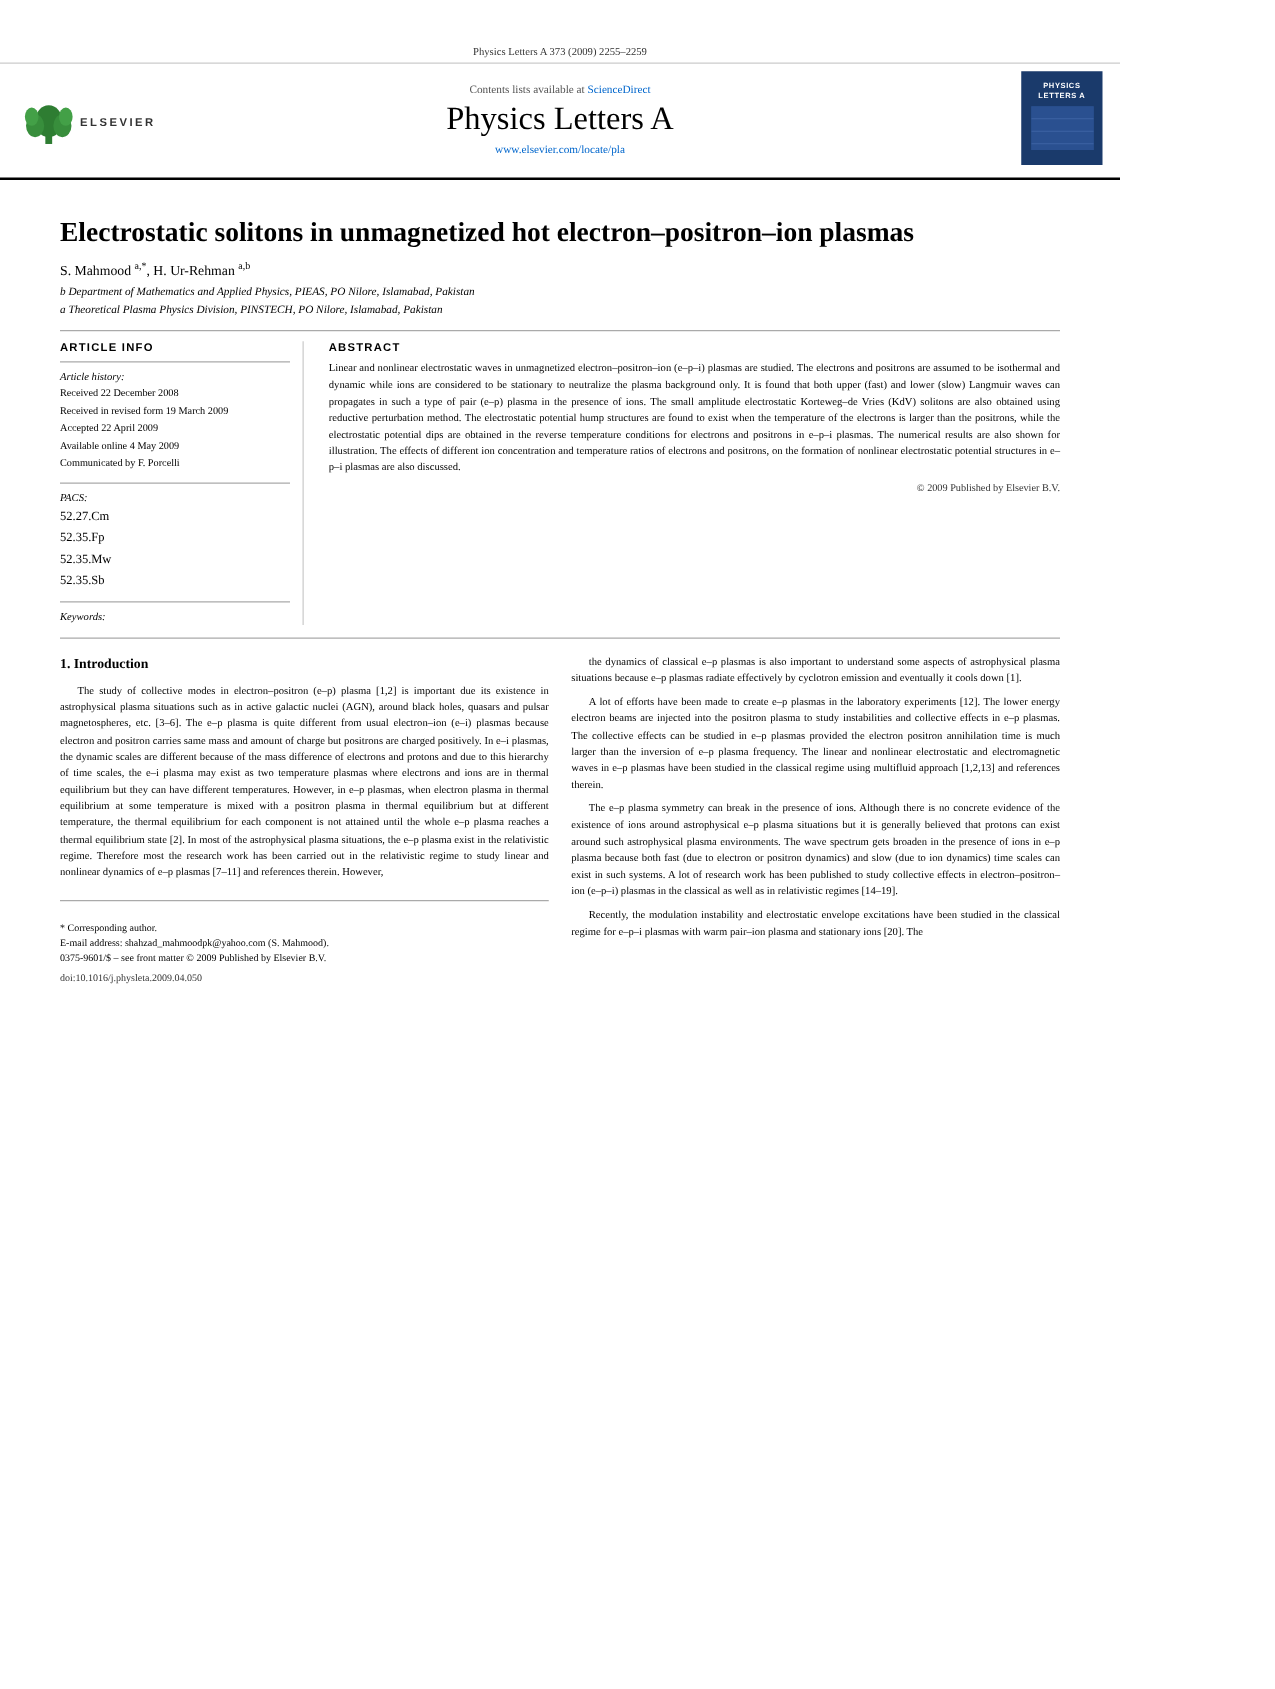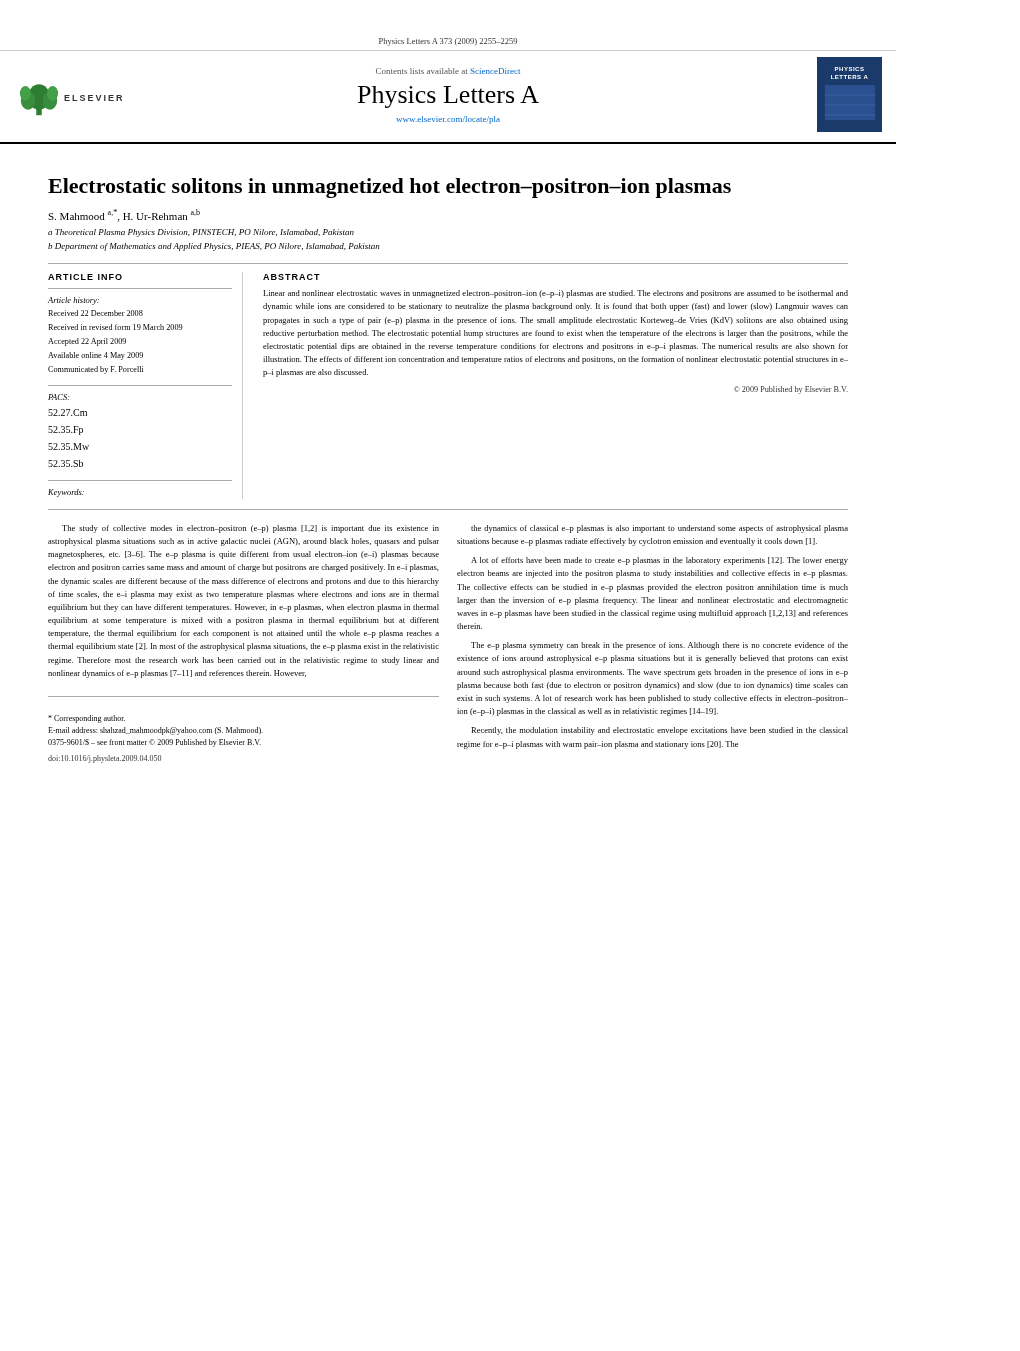--- a/index.html
+++ b/index.html
@@ -308,22 +308,22 @@
 
   <div class="article-content">
 
     <div class="article-title">Electrostatic solitons in unmagnetized hot electron–positron–ion plasmas</div>
 
     <div class="article-authors">
       <span>S. Mahmood <span class="author-super">a,*</span>, H. Ur-Rehman <span class="author-super">a,b</span></span>
     </div>
 
     <div class="affiliations">
+      <span class="affil-line">b Department of Mathematics and Applied Physics, PIEAS, PO Nilore, Islamabad, Pakistan</span>
       <span class="affil-line">a Theoretical Plasma Physics Division, PINSTECH, PO Nilore, Islamabad, Pakistan</span>
-      <span class="affil-line">b Department of Mathematics and Applied Physics, PIEAS, PO Nilore, Islamabad, Pakistan</span>
     </div>
 
     <hr class="hr-thin">
 
     <div class="info-abstract">
 
       <div class="article-info">
         <div class="info-section-title">ARTICLE INFO</div>
         <hr class="hr-thin">
         <div class="info-label">Article history:</div>
@@ -351,20 +351,21 @@
         <div class="abstract-text">Linear and nonlinear electrostatic waves in unmagnetized electron–positron–ion (e–p–i) plasmas are studied. The electrons and positrons are assumed to be isothermal and dynamic while ions are considered to be stationary to neutralize the plasma background only. It is found that both upper (fast) and lower (slow) Langmuir waves can propagates in such a type of pair (e–p) plasma in the presence of ions. The small amplitude electrostatic Korteweg–de Vries (KdV) solitons are also obtained using reductive perturbation method. The electrostatic potential hump structures are found to exist when the temperature of the electrons is larger than the positrons, while the electrostatic potential dips are obtained in the reverse temperature conditions for electrons and positrons in e–p–i plasmas. The numerical results are also shown for illustration. The effects of different ion concentration and temperature ratios of electrons and positrons, on the formation of nonlinear electrostatic potential structures in e–p–i plasmas are also discussed.</div>
         <div class="copyright-line">© 2009 Published by Elsevier B.V.</div>
       </div>
     </div>
 
     <hr class="hr-thin">
 
     <div class="body-columns">
 
       <div class="body-col">
+        <div class="section-title">1. Introduction</div>
 
         <div class="body-para">
           <span class="indent"></span>The study of collective modes in electron–positron (e–p) plasma [1,2] is important due its existence in astrophysical plasma situations such as in active galactic nuclei (AGN), around black holes, quasars and pulsar magnetospheres, etc. [3–6]. The e–p plasma is quite different from usual electron–ion (e–i) plasmas because electron and positron carries same mass and amount of charge but positrons are charged positively. In e–i plasmas, the dynamic scales are different because of the mass difference of electrons and protons and due to this hierarchy of time scales, the e–i plasma may exist as two temperature plasmas where electrons and ions are in thermal equilibrium but they can have different temperatures. However, in e–p plasmas, when electron plasma in thermal equilibrium at some temperature is mixed with a positron plasma in thermal equilibrium but at different temperature, the thermal equilibrium for each component is not attained until the whole e–p plasma reaches a thermal equilibrium state [2]. In most of the astrophysical plasma situations, the e–p plasma exist in the relativistic regime. Therefore most the research work has been carried out in the relativistic regime to study linear and nonlinear dynamics of e–p plasmas [7–11] and references therein. However,
         </div>
 
         <div class="footnote-area">
           <div class="footnote-line">
             <span>* Corresponding author.</span>
           </div>
           <div class="footnote-line">

